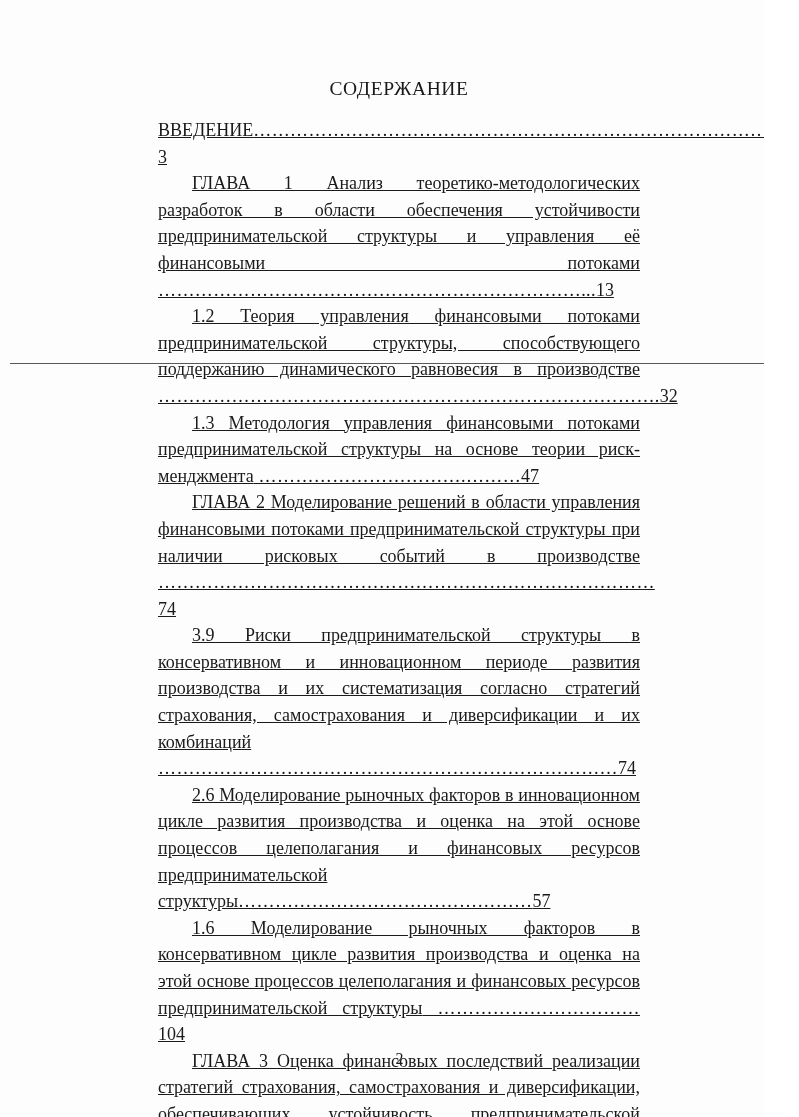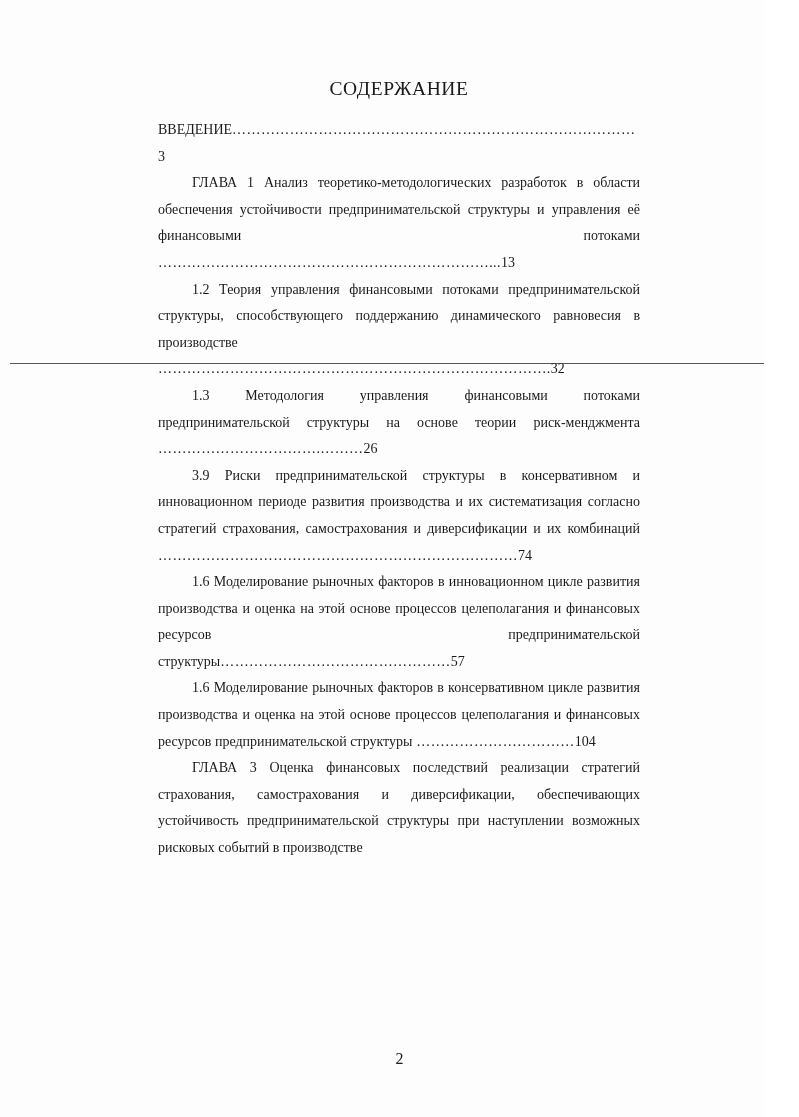--- a/index.html
+++ b/index.html
@@ -26,28 +26,29 @@
   }
   .toc-title {
     text-align: center;
     font-size: 19.5px;
     letter-spacing: 0.6px;
     margin-top: 78px;
     margin-bottom: 17px;
     white-space: nowrap;
   }
   .entry {
-    font-size: 14px;
+    font-size: 18px;
     line-height: 26.6px;
     text-align: justify;
     text-justify: inter-word;
     margin: 0;
     
     text-indent: 34px;
     hyphens: none;
+    text-decoration: underline;
   }
   .entry.no-indent {
     text-indent: 0;
   }
   .entry .leader {
     letter-spacing: 0.4px;
   }
   .entry .pg {
     letter-spacing: 0;
   }
@@ -90,23 +91,24 @@
 <div class="page">
 
   <div class="page-inner">
 
     <div class="toc-title">СОДЕРЖАНИЕ</div>
 
     <div id="toc-list">
         <p class="entry no-indent nostretch"><span>ВВЕДЕНИЕ</span><span class="leader">…………………………………………………………………………</span><span class="pg">3</span></p>
         <p class="entry nostretch"><span>ГЛАВА 1 Анализ теоретико-методологических разработок в области обеспечения устойчивости предпринимательской структуры и управления её финансовыми потоками</span><span class="leader"> ……………………………………………………………...</span><span class="pg">13</span></p>
         <p class="entry nostretch"><span>1.2 Теория управления финансовыми потоками предпринимательской структуры, способствующего поддержанию динамического равновесия в производстве</span><span class="leader"> ……………………………………………………………………….</span><span class="pg">32</span></p>
-        <p class="entry nostretch"><span>1.3 Методология управления финансовыми потоками предпринимательской структуры на основе теории риск-менджмента</span><span class="leader"> …………………………….………</span><span class="pg">26</span></p>
+        <p class="entry nostretch"><span>1.3 Методология управления финансовыми потоками предпринимательской структуры на основе теории риск-менджмента</span><span class="leader"> …………………………….………</span><span class="pg">47</span></p>
+        <p class="entry nostretch"><span>ГЛАВА 2 Моделирование решений в области управления финансовыми потоками предпринимательской структуры при наличии рисковых событий в производстве</span><span class="leader"> ………………………………………………………………………</span><span class="pg">74</span></p>
         <p class="entry nostretch"><span>3.9 Риски предпринимательской структуры в консервативном и инновационном периоде развития производства и их систематизация согласно стратегий страхования, самострахования и диверсификации и их комбинаций</span><span class="leader"> …………………………………………………………………</span><span class="pg">74</span></p>
-        <p class="entry nostretch"><span>1.6 Моделирование рыночных факторов в инновационном цикле развития производства  и оценка на этой основе процессов целеполагания и финансовых ресурсов предпринимательской структуры</span><span class="leader">…………………………………………</span><span class="pg">57</span></p>
+        <p class="entry nostretch"><span>2.6 Моделирование рыночных факторов в инновационном цикле развития производства  и оценка на этой основе процессов целеполагания и финансовых ресурсов предпринимательской структуры</span><span class="leader">…………………………………………</span><span class="pg">57</span></p>
         <p class="entry nostretch"><span>1.6 Моделирование рыночных факторов в консервативном цикле развития производства и оценка на этой основе процессов целеполагания и финансовых ресурсов предпринимательской структуры</span><span class="leader"> ……………………………</span><span class="pg">104</span></p>
         <p class="entry nostretch"><span>ГЛАВА 3 Оценка финансовых последствий реализации стратегий страхования, самострахования и диверсификации, обеспечивающих устойчивость предпринимательской структуры при наступлении возможных рисковых событий в производстве</span></p>
       </div>
 
   </div>
 
   <div class="scan-line"></div>
 
   <div class="speck" style="left:773px; top:852px; width:3px; height:7px;"></div>
   <div class="speck" style="left:766px; top:733px; width:3px; height:4px;"></div>

